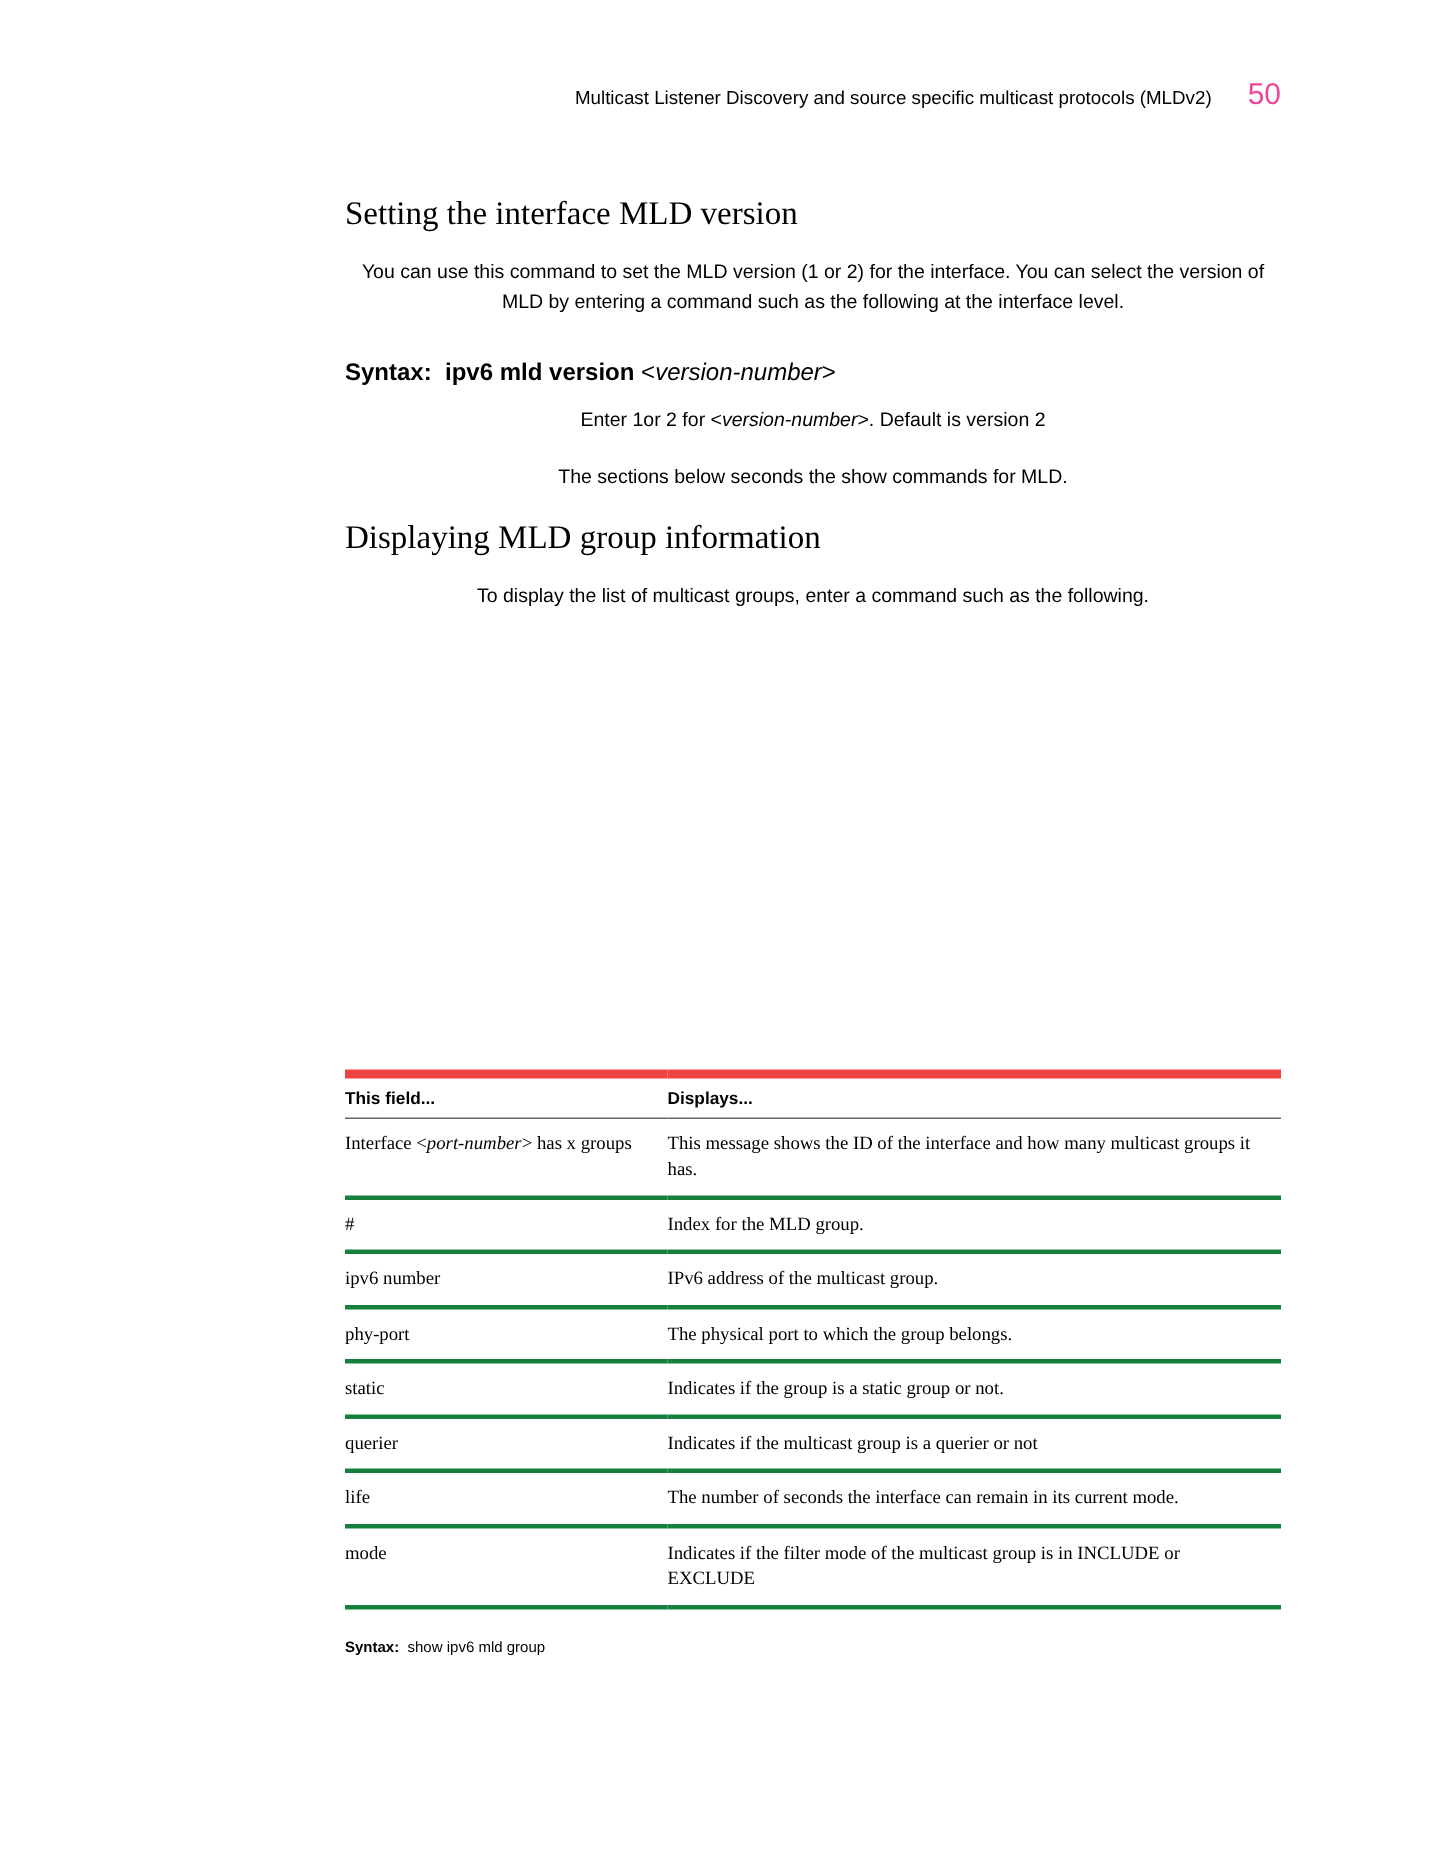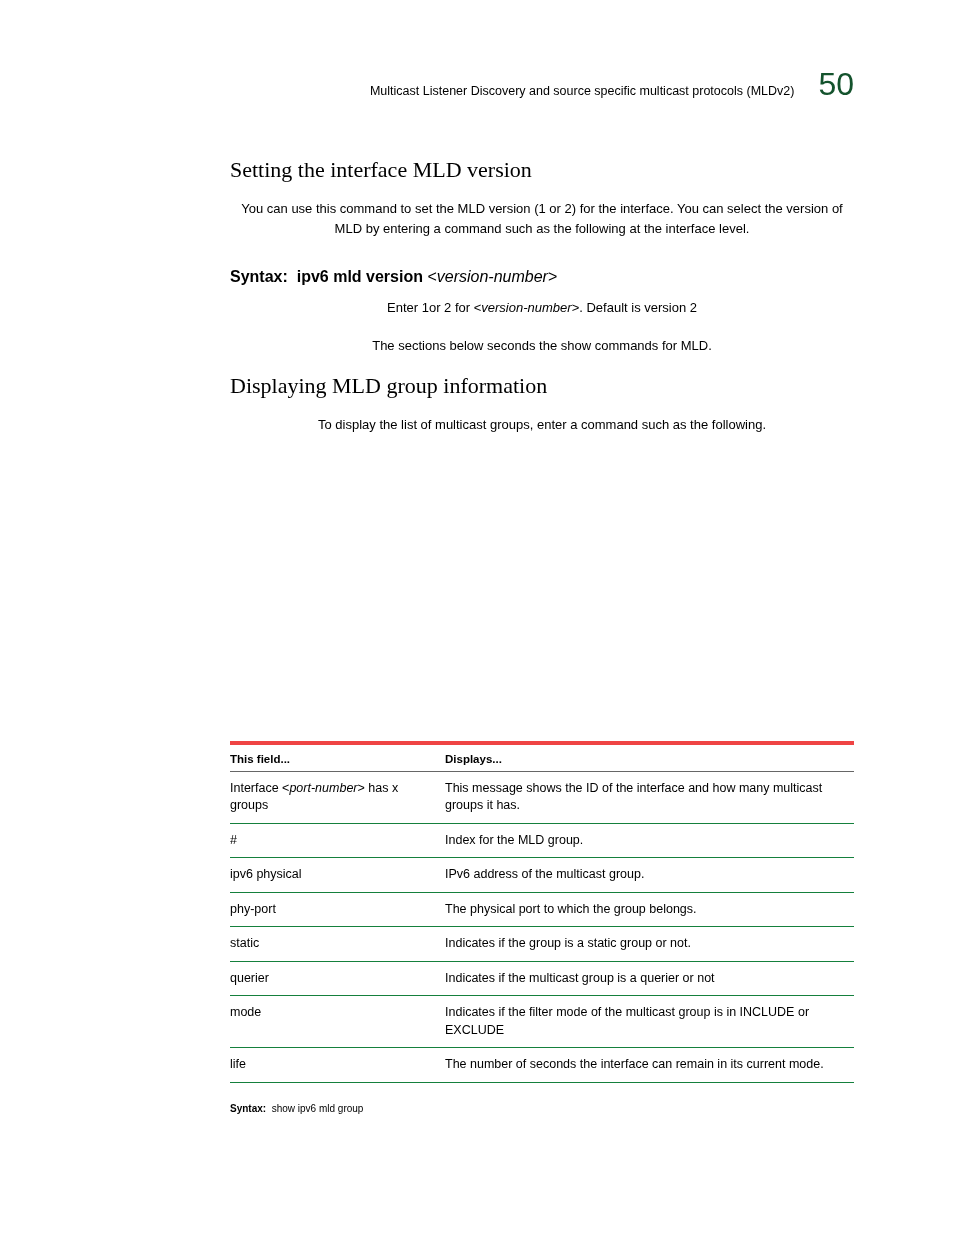--- a/index.html
+++ b/index.html
@@ -5,38 +5,37 @@
   * { box-sizing: border-box; margin: 0; padding: 0; }
   body {
     font-family: Arial, Helvetica, sans-serif;
     background: #fff;
     color: #000;
     width: 954px;
     height: 1235px;
     position: relative;
   }
   .page {
-    padding: 33px 100px 60px 230px;
-    margin-top: 33px;
+    padding: 52px 100px 60px 230px;
   }
   .running-header {
     display: flex;
     justify-content: flex-end;
     align-items: baseline;
     gap: 24px;
     margin-bottom: 54px;
   }
   .running-title {
     font-size: 12.5px;
     color: #000;
   }
   .chapter-num {
-    font-size: 32px;
+    font-size: 20px;
     font-weight: 400;
-    color: #14532d;
+    color: #ec4899;
     font-family: Arial, sans-serif;
     text-align: right;
   }
   h2.section {
     font-family: Georgia, 'Times New Roman', serif;
     font-weight: 400;
     font-size: 22px;
     color: #000;
     margin-bottom: 16px;
     margin-top: 4px;
@@ -56,34 +55,35 @@
   .ital { font-style: italic; }
   .gap-top { margin-top: 26px; }
   .big-gap { height: 280px; }
   table.fields {
     width: 100%;
     border-collapse: collapse;
     font-size: 12.5px;
     margin-top: 8px;
   }
   table.fields thead tr {
-    border-top: 4px solid #ef4444;
+    border-top: 6px solid #ef4444;
     border-bottom: 1px solid #666;
   }
   table.fields th {
     text-align: left;
     font-weight: bold;
     font-size: 11.5px;
     padding: 8px 6px 6px 0;
   }
   table.fields td {
     padding: 8px 6px 8px 0;
-    border-bottom: 1px solid #15803d;
+    border-bottom: 3px solid #15803d;
     vertical-align: top;
     line-height: 1.4;
+    font-family: Liberation Serif, serif;
   }
   table.fields th:first-child,
   table.fields td:first-child {
     width: 215px;
   }
   .syntax-footer {
     font-size: 10px;
     margin-top: 20px;
   }
 </style>
@@ -127,42 +127,42 @@
         <td>
           <span>Interface &lt;</span><span class="ital">port-number</span><span>&gt; has x groups</span>
         </td>
         <td>This message shows the ID of the interface and how many multicast groups it has.</td>
       </tr>
       <tr>
         <td>#</td>
         <td>Index for the MLD group.</td>
       </tr>
       <tr>
-        <td>ipv6 physical</td>
+        <td>ipv6 number</td>
         <td>IPv6 address of the multicast group.</td>
       </tr>
       <tr>
         <td>phy-port</td>
         <td>The physical port to which the group belongs.</td>
       </tr>
       <tr>
         <td>static</td>
         <td>Indicates if the group is a static group or not.</td>
       </tr>
       <tr>
         <td>querier</td>
         <td>Indicates if the multicast group is a querier or not</td>
       </tr>
       <tr>
+        <td>life</td>
+        <td>The number of seconds the interface can remain in its current mode.</td>
+      </tr>
+      <tr>
         <td>mode</td>
         <td>Indicates if the filter mode of the multicast group is in INCLUDE or EXCLUDE</td>
-      </tr>
-      <tr>
-        <td>life</td>
-        <td>The number of seconds the interface can remain in its current mode.</td>
       </tr>
     </tbody>
   </table>
 
   <p class="syntax-footer">
     <span class="bold">Syntax:</span>&nbsp;
     <span>show ipv6 mld group</span>
   </p>
 
 </div>

